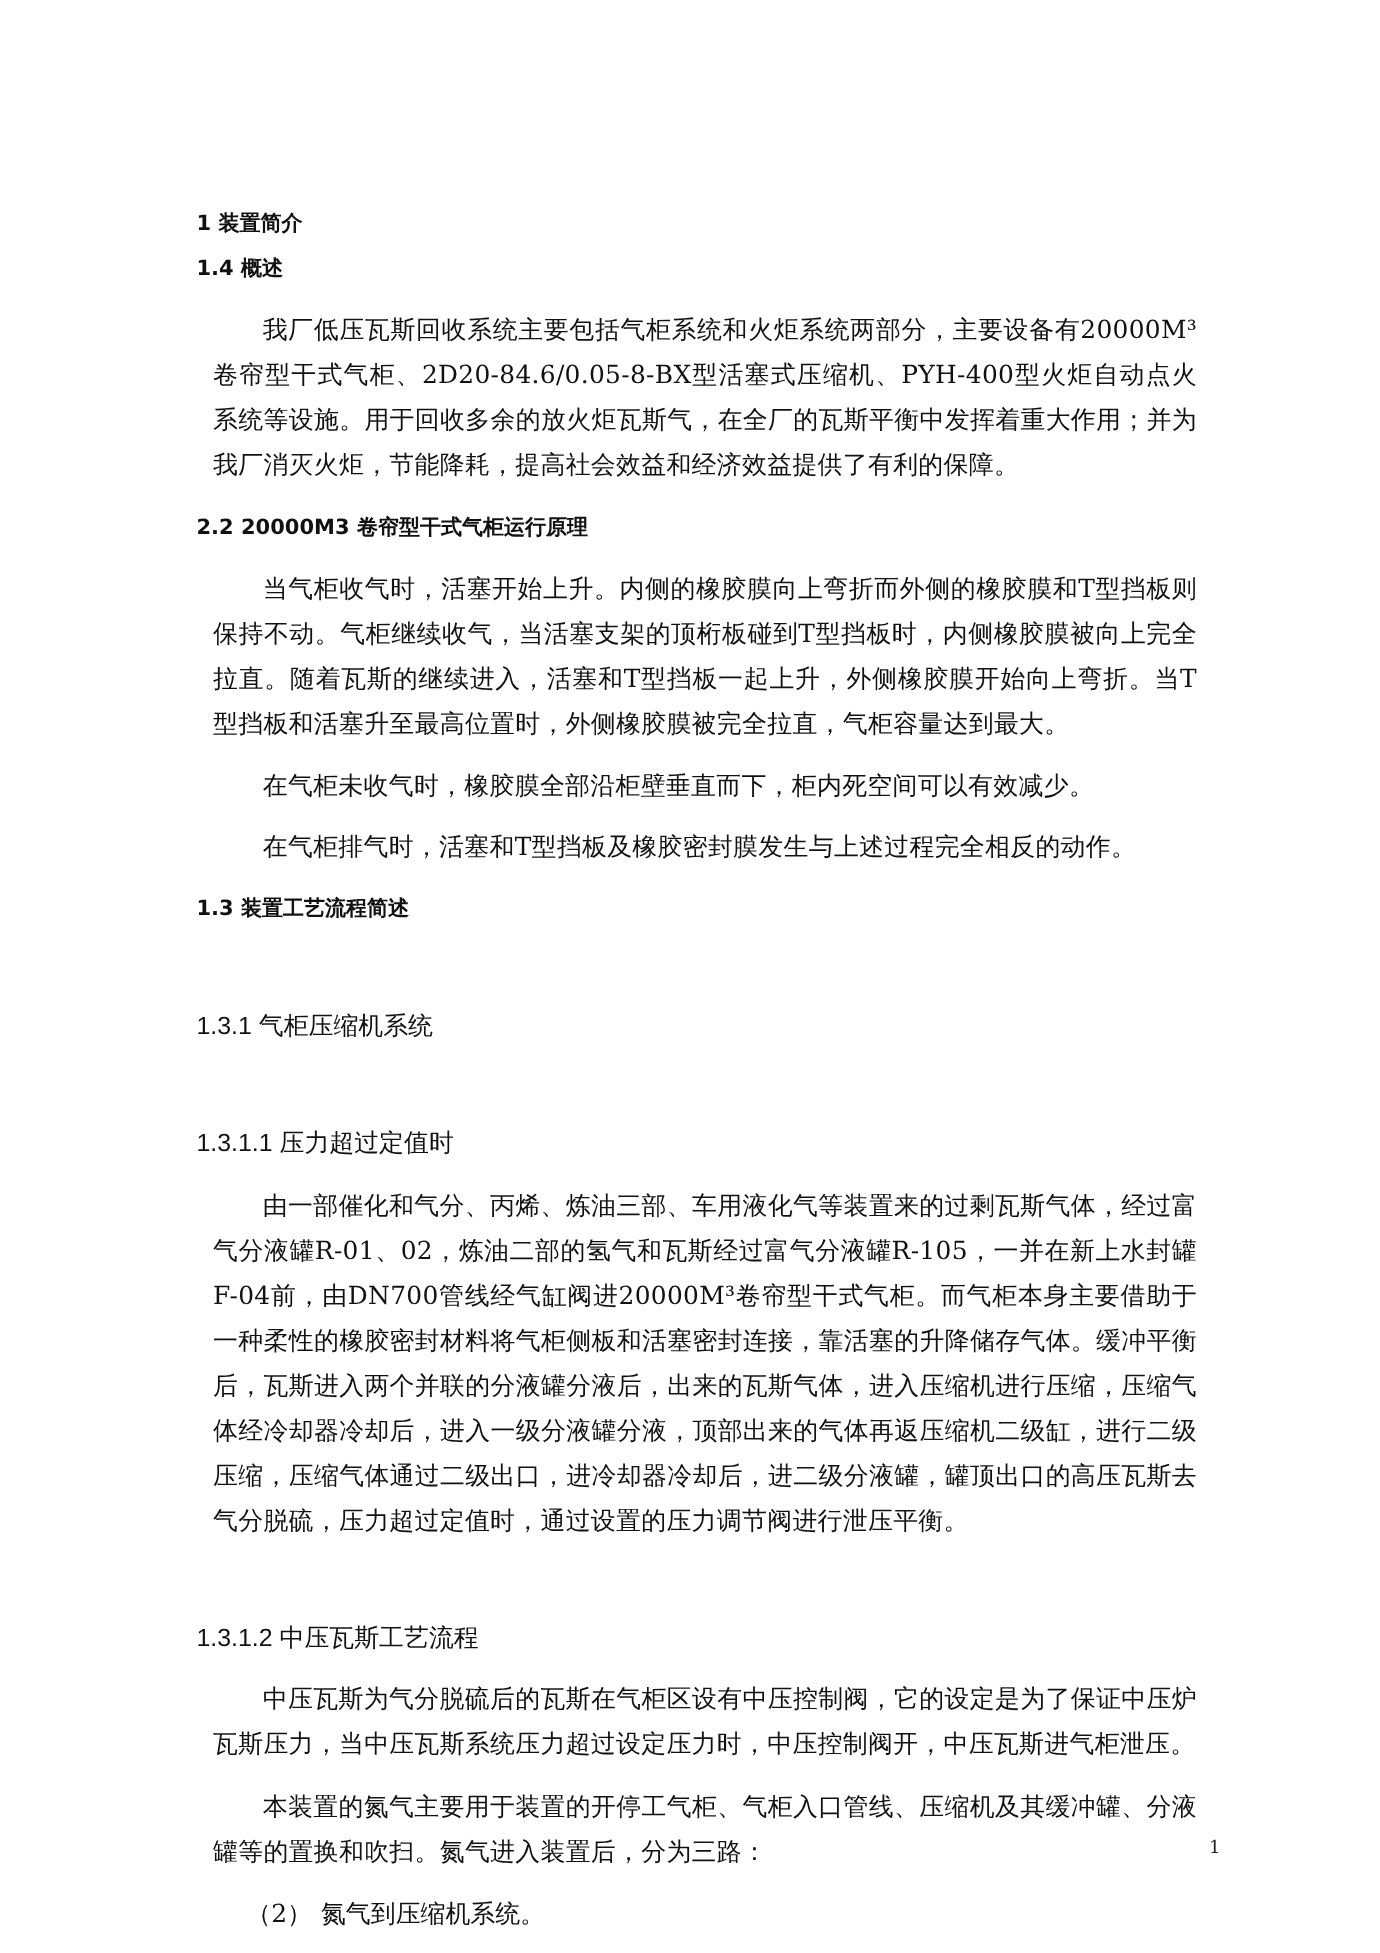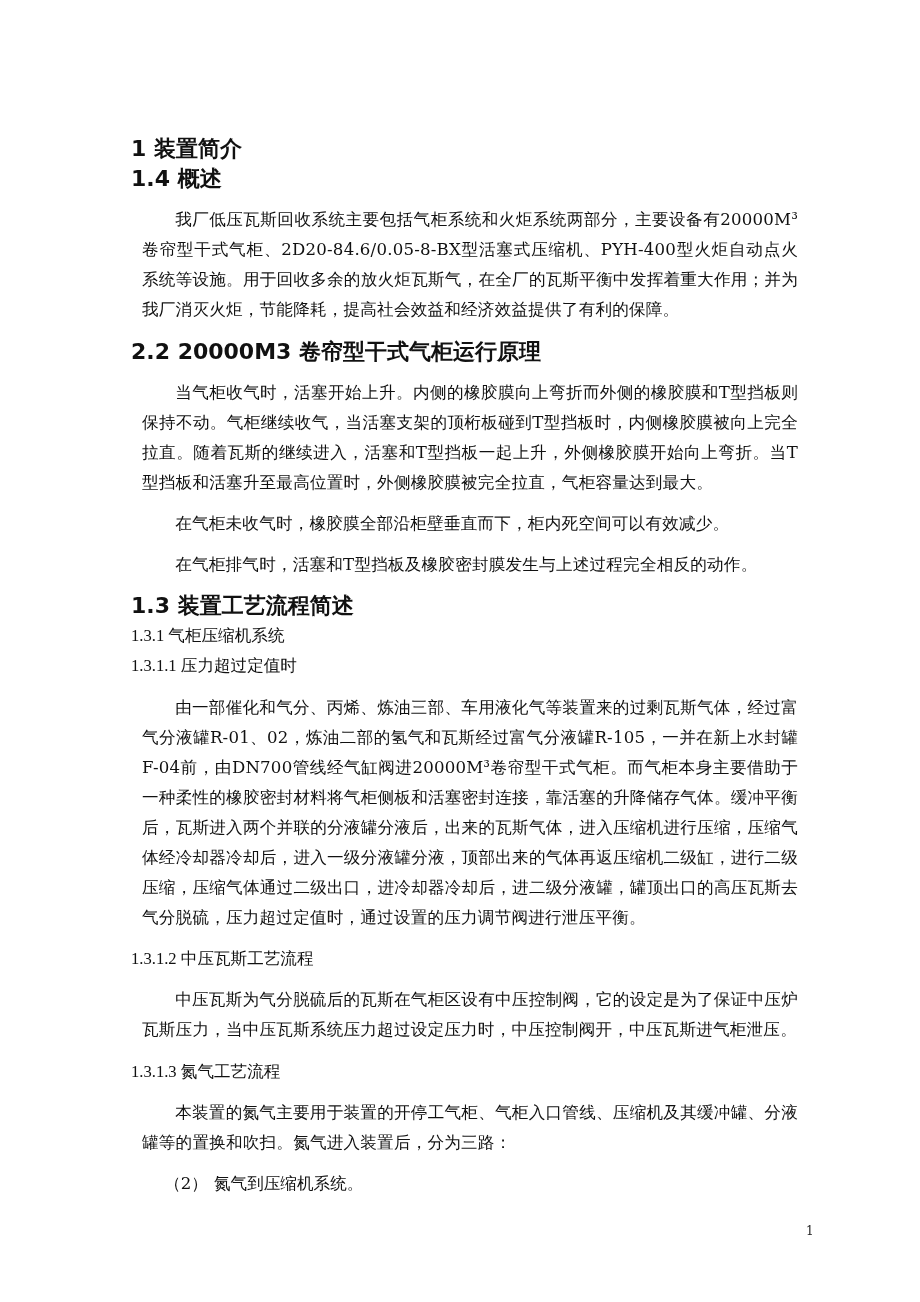--- a/index.html
+++ b/index.html
@@ -3,22 +3,22 @@
   <meta charset="utf-8">
   <style>
     html, body { margin: 0; padding: 0; background: #ffffff; }
     body { width: 920px; height: 1302px; position: relative; overflow: hidden; }
     .page {
       position: absolute; left: 131px; top: 134px; width: 678px;
       font-family: "DejaVu Serif", "Liberation Serif", serif;
       font-size: 16.6px; color: #111; line-height: 30.1px;
     }
     .line { height: 30.1px; white-space: nowrap; overflow: visible; }
-    .h { font-family: "DejaVu Sans", "Liberation Sans", sans-serif; font-weight: bold; font-size: 22px; }
-    .sub { font-family: Liberation Serif, serif; }
+    .h { font-family: "DejaVu Sans", "Liberation Sans", sans-serif; font-weight: bold; font-size: 14px; }
+    .sub { font-family: Liberation Sans, sans-serif; margin-top: 48px; }
     .para { text-align: justify; text-align-last: left; }
     .para p { margin: 11px; line-height: 30.1px; text-indent: 2em; text-align: justify; letter-spacing: 0.2px; }
     .item { padding-left: 2em; }
     .item .num { display: inline-block; width: 3em; }
     .pagenum {
       position: absolute; left: 806px; top: 1224px; font-family: "DejaVu Serif", "Liberation Serif", serif;
       font-size: 12px; color: #222;
     }
   </style>
 </head>
@@ -39,21 +39,20 @@
   <div class="line h">1.3 装置工艺流程简述</div>
   <div class="line sub">1.3.1 气柜压缩机系统</div>
   <div class="line sub">1.3.1.1 压力超过定值时</div>
   <div class="para">
     <p>由一部催化和气分、丙烯、炼油三部、车用液化气等装置来的过剩瓦斯气体，经过富气分液罐R-01、02，炼油二部的氢气和瓦斯经过富气分液罐R-105，一并在新上水封罐F-04前，由DN700管线经气缸阀进20000M³卷帘型干式气柜。而气柜本身主要借助于一种柔性的橡胶密封材料将气柜侧板和活塞密封连接，靠活塞的升降储存气体。缓冲平衡后，瓦斯进入两个并联的分液罐分液后，出来的瓦斯气体，进入压缩机进行压缩，压缩气体经冷却器冷却后，进入一级分液罐分液，顶部出来的气体再返压缩机二级缸，进行二级压缩，压缩气体通过二级出口，进冷却器冷却后，进二级分液罐，罐顶出口的高压瓦斯去气分脱硫，压力超过定值时，通过设置的压力调节阀进行泄压平衡。</p>
   </div>
   <div class="line sub">1.3.1.2 中压瓦斯工艺流程</div>
   <div class="para">
     <p>中压瓦斯为气分脱硫后的瓦斯在气柜区设有中压控制阀，它的设定是为了保证中压炉瓦斯压力，当中压瓦斯系统压力超过设定压力时，中压控制阀开，中压瓦斯进气柜泄压。</p>
   </div>
-  <div class="line sub">1.3.1.3 氮气工艺流程</div>
   <div class="para">
     <p>本装置的氮气主要用于装置的开停工气柜、气柜入口管线、压缩机及其缓冲罐、分液罐等的置换和吹扫。氮气进入装置后，分为三路：</p>
   </div>
   <div class="line item">
     <span class="num">（2）</span><span>氮气到压缩机系统。</span>
   </div>
 </div>
 
 <div class="pagenum">1</div>
 

